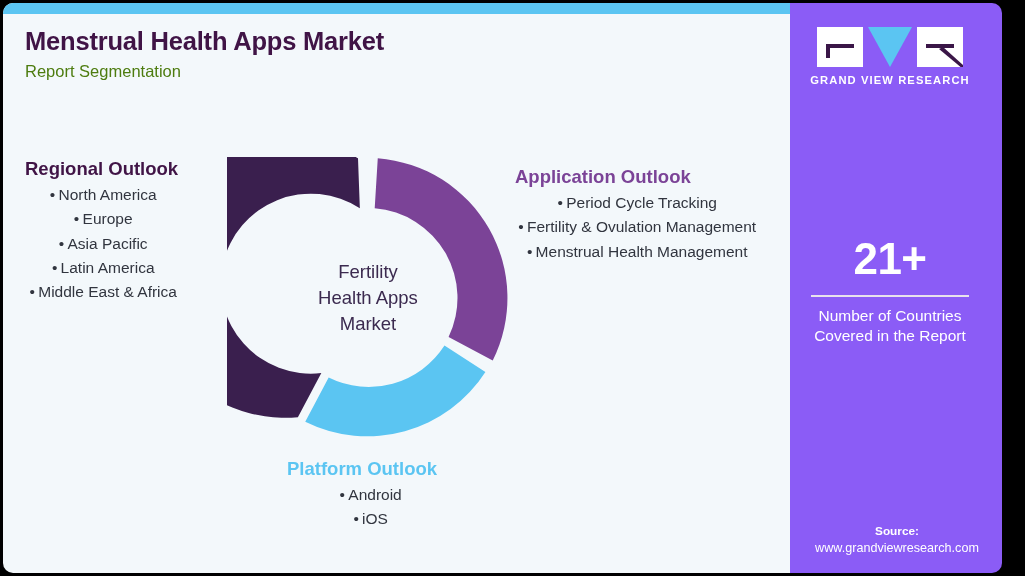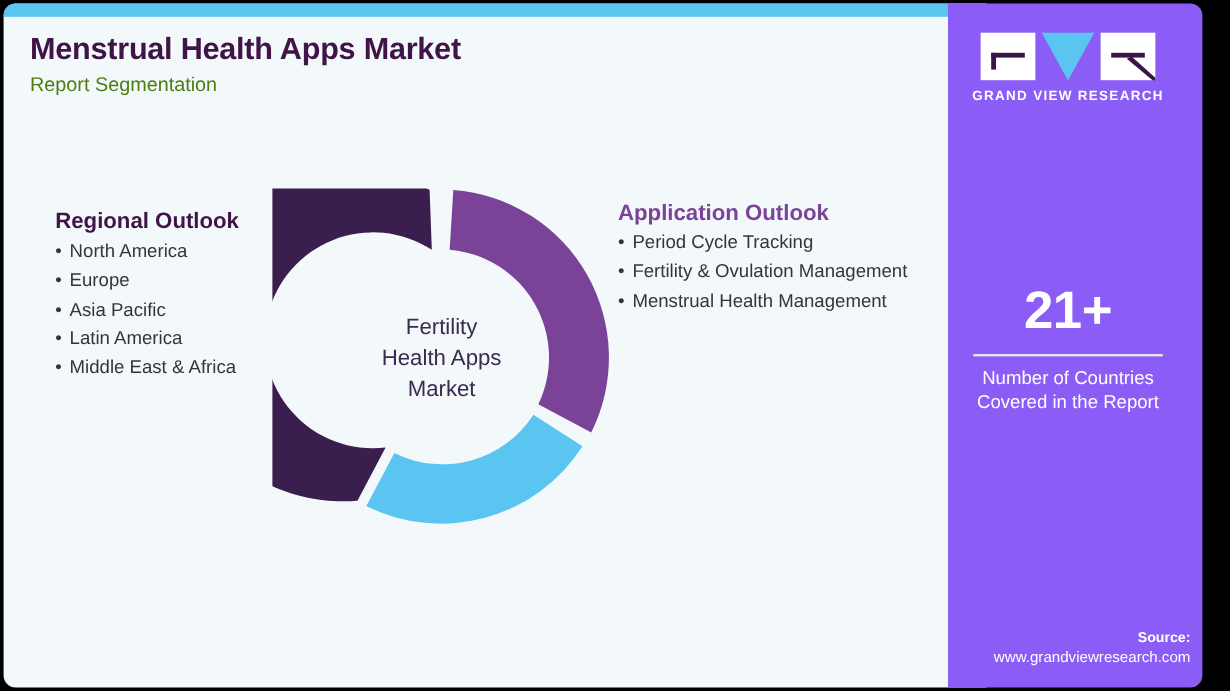--- a/index.html
+++ b/index.html
@@ -72,35 +72,36 @@
   .outlook h3 {
     margin: 0 0 3px 0;
     font-size: 18.5px;
     font-weight: bold;
     line-height: 1.25;
   }
   .outlook ul {
     margin: 0;
     padding: 0;
     list-style: none;
+    text-align: center;
   }
   .outlook li {
     font-size: 15.5px;
     color: #31353f;
     line-height: 1.57;
     white-space: nowrap;
   }
   .outlook li::before {
     content: "\2022";
     display: inline-block;
     width: 12px;
     color: #31353f;
   }
 
-  #regional-outlook { left: 22px; top: 169px; margin-left: 21px; }
+  #regional-outlook { left: 22px; top: 154px; }
   #regional-outlook h3 { color: #401446; }
 
   #application-outlook { left: 512px; top: 162px; }
   #application-outlook h3 { color: #7b4397; }
 
   #platform-outlook { left: 284px; top: 454px; text-align: left; }
   #platform-outlook h3 { color: #5bc5f2; }
   #platform-outlook ul { padding-left: 14px; }
 
   
@@ -193,21 +194,21 @@
     color: #ffffff;
     line-height: 1.32;
     white-space: nowrap;
   }
 
   .source-area {
     position: absolute;
     left: 12px;
     bottom: 16px;
     width: 190px;
-    text-align: right;
+    text-align: center;
   }
   .source-label {
     font-size: 11.8px;
     font-weight: bold;
     color: #ffffff;
     line-height: 1.45;
   }
   .source-url {
     font-size: 12.6px;
     color: #ffffff;
@@ -242,20 +243,27 @@
 
     <div class="outlook" id="application-outlook">
       <h3>Application Outlook</h3>
       <ul>
         <li>Period Cycle Tracking</li>
         <li>Fertility &amp; Ovulation Management</li>
         <li>Menstrual Health Management</li>
       </ul>
     </div>
 
+    <div class="outlook" id="platform-outlook">
+      <h3>Platform Outlook</h3>
+      <ul>
+        <li>Android</li>
+        <li>iOS</li>
+      </ul>
+    </div>
 
     <div class="donut-wrap">
       <svg width="282" height="282" viewBox="0 0 282 282">
 
         <path fill="#3a1f4e" d="M 131.00 1.31
                  A 140 140 0 1 0 70.88 260.21
                  L 94.33 216.01
                  A 90 90 0 1 1 132.85 51.18
                  Z"></path>
 

